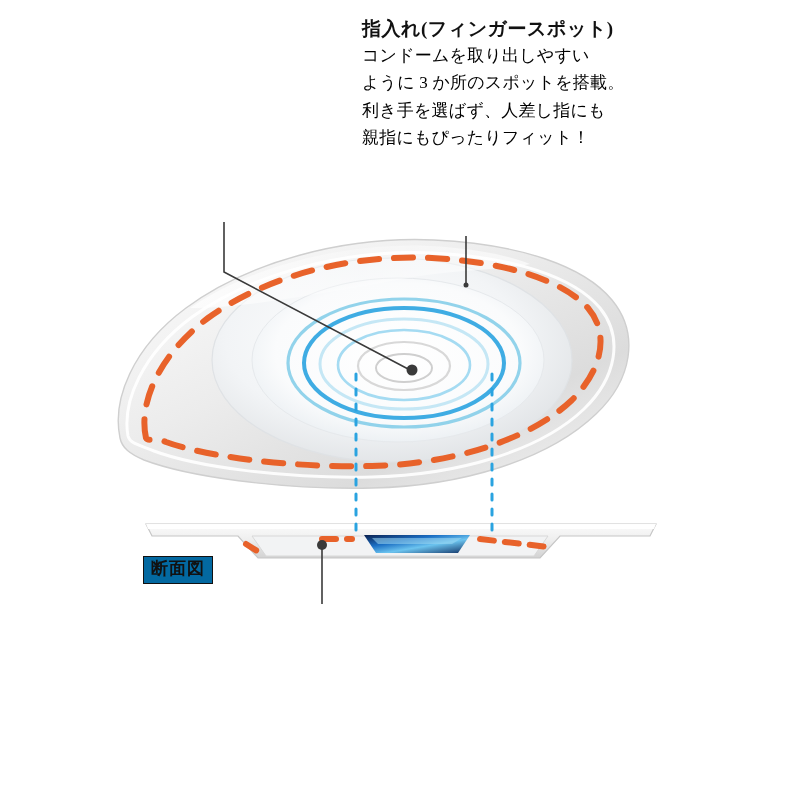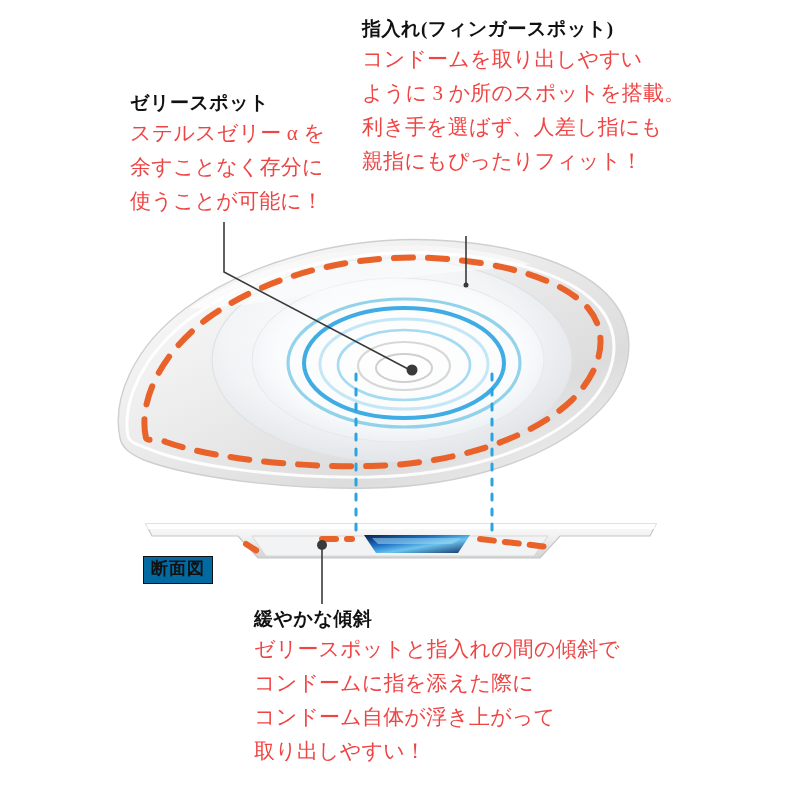--- a/index.html
+++ b/index.html
@@ -38,23 +38,23 @@
   }
   .callout .heading {
     font-weight: bold;
     font-size: 19px;
     letter-spacing: 0.5px;
     line-height: 1.35;
     color: #111111;
     white-space: nowrap;
   }
   .callout .body {
-    font-size: 21px;
+    font-size: 17px;
     line-height: 1.62;
-    color: #ef4444;
+    color: #000000;
     letter-spacing: 0.2px;
     white-space: pre-line;
   }
 
   #callout-finger {
     left: 362px;
     top: 8px;
   }
   #callout-jelly {
     left: 130px;
@@ -200,30 +200,17 @@
   </svg>
 
   <div class="callout" id="callout-finger">
     <div class="heading">指入れ(フィンガースポット)</div>
     <div class="body">コンドームを取り出しやすい
 ように 3 か所のスポットを搭載。
 利き手を選ばず、人差し指にも
 親指にもぴったりフィット！</div>
   </div>
 
-  <div class="callout" id="callout-jelly">
-    <div class="heading">ゼリースポット</div>
-    <div class="body">ステルスゼリー α を
-余すことなく存分に
-使うことが可能に！</div>
-  </div>
-
-  <div class="callout" id="callout-slope">
-    <div class="heading">緩やかな傾斜</div>
-    <div class="body">ゼリースポットと指入れの間の傾斜で
-コンドームに指を添えた際に
-コンドーム自体が浮き上がって
-取り出しやすい！</div>
-  </div>
+
 
   <div id="section-label">断面図</div>
 
 </div>
 
 </body></html>

